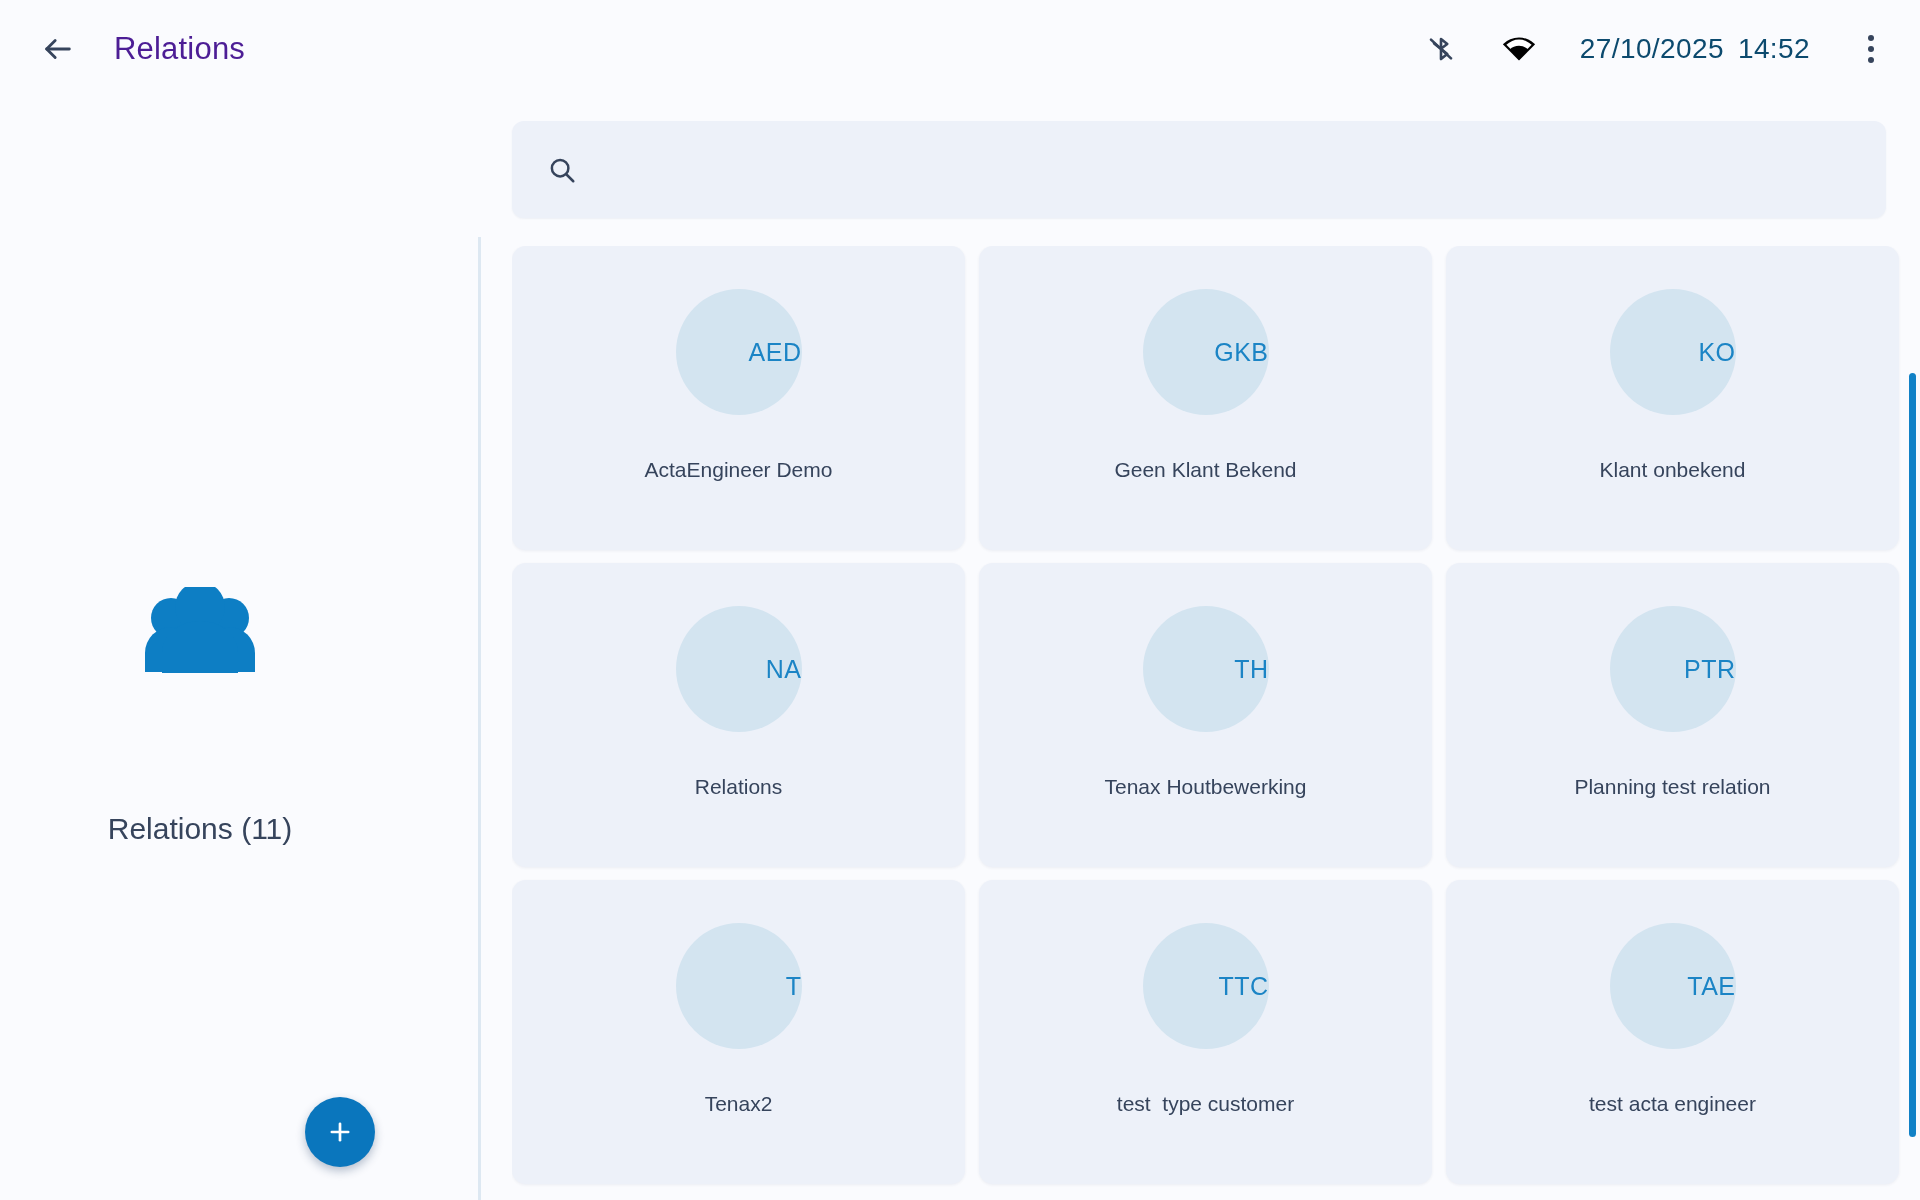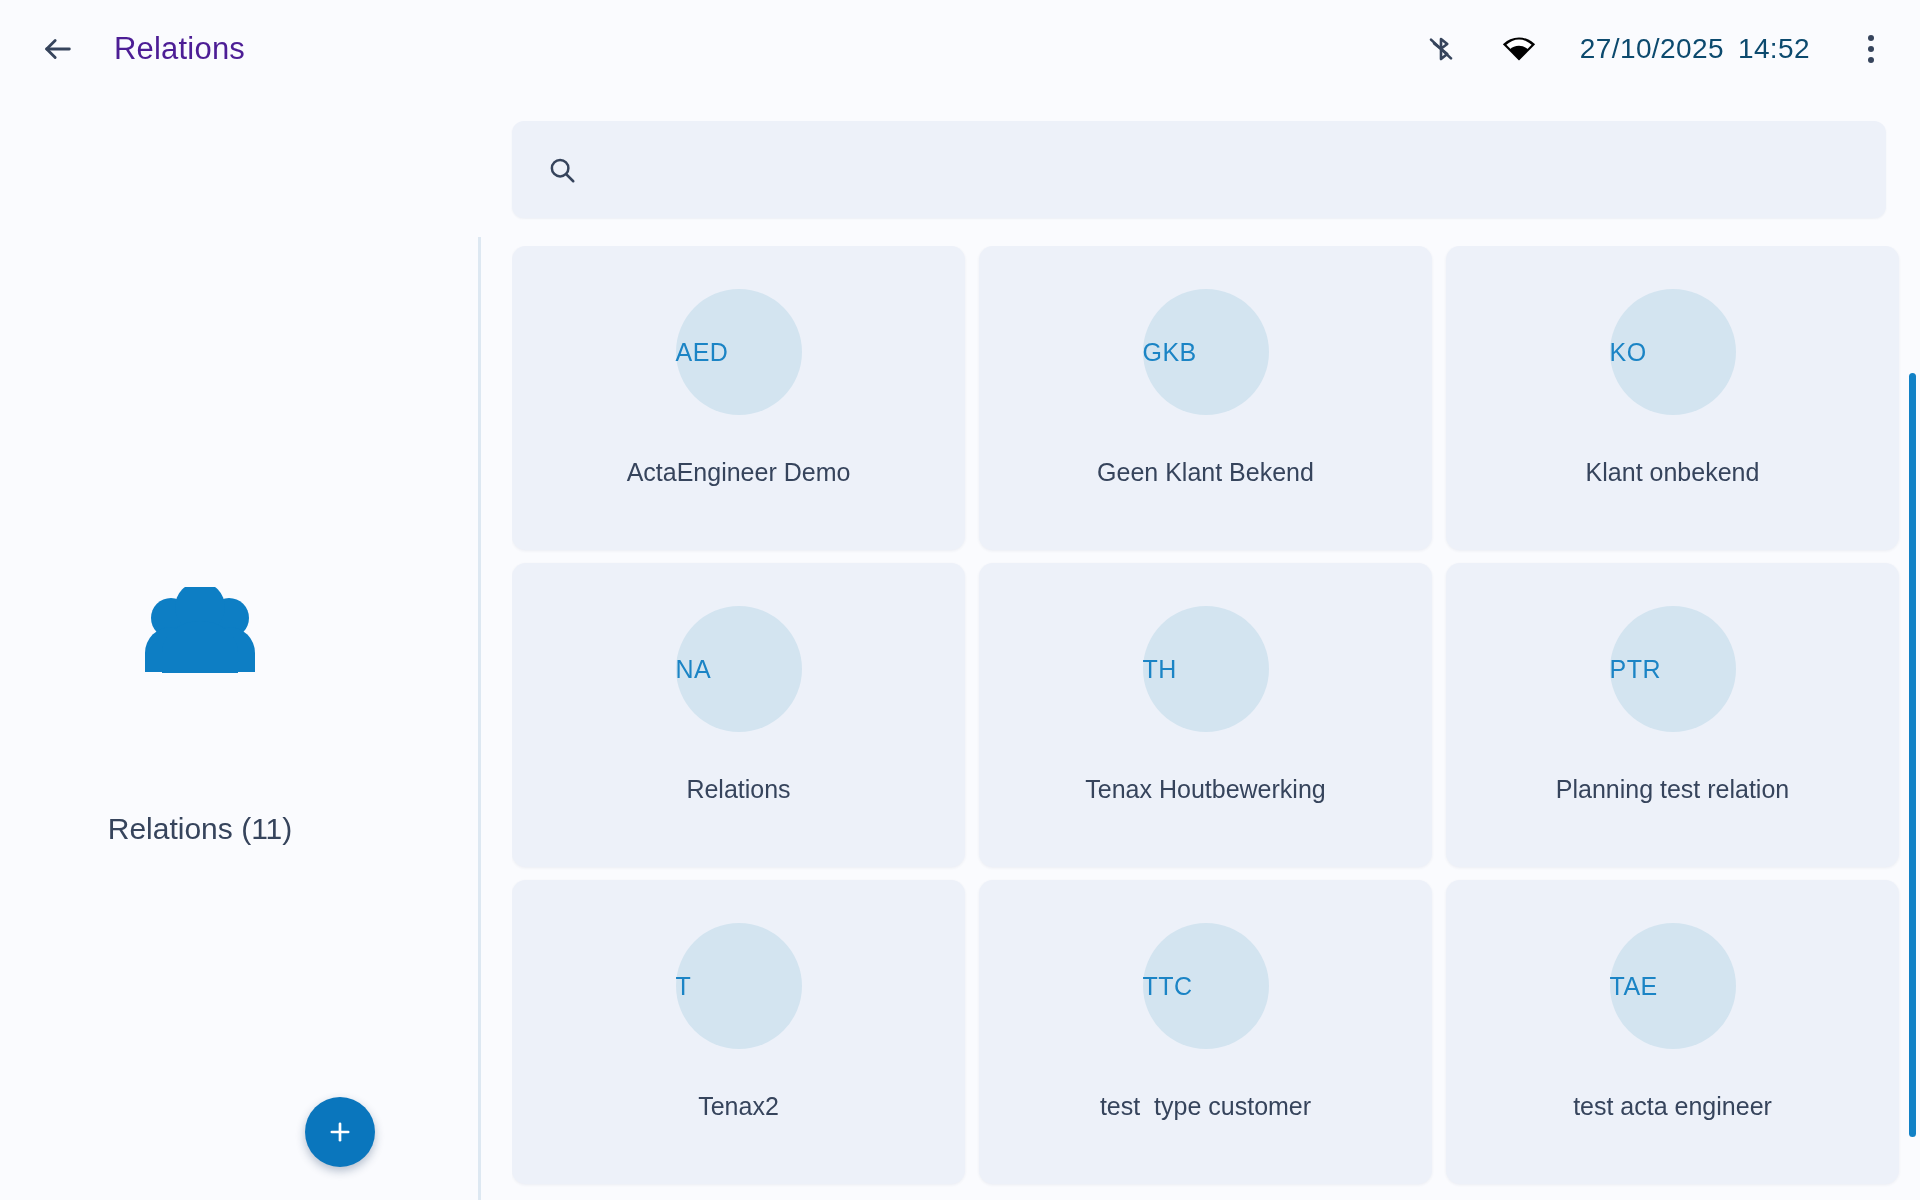--- a/index.html
+++ b/index.html
@@ -213,32 +213,32 @@
     cursor: pointer;
   }
 
   .avatar {
     margin-top: 43px;
     width: 126px; height: 126px;
     border-radius: 50%;
     background: #d3e4f0;
     display: flex;
     align-items: center;
-    justify-content: flex-start;
+    justify-content: flex-end;
     flex: none;
   }
   .avatar-initials {
     font-size: 25px;
     color: #1b84c5;
     letter-spacing: 0.5px;
     font-weight: 400;
   }
   .card-name {
     margin-top: 43px;
-    font-size: 25px;
+    font-size: 21px;
     color: #36445c;
     text-align: center;
     white-space: pre;
     padding: 0 14px;
   }
 
   .scrollbar-track {
     position: absolute;
     right: 2px;
     top: 137px;

